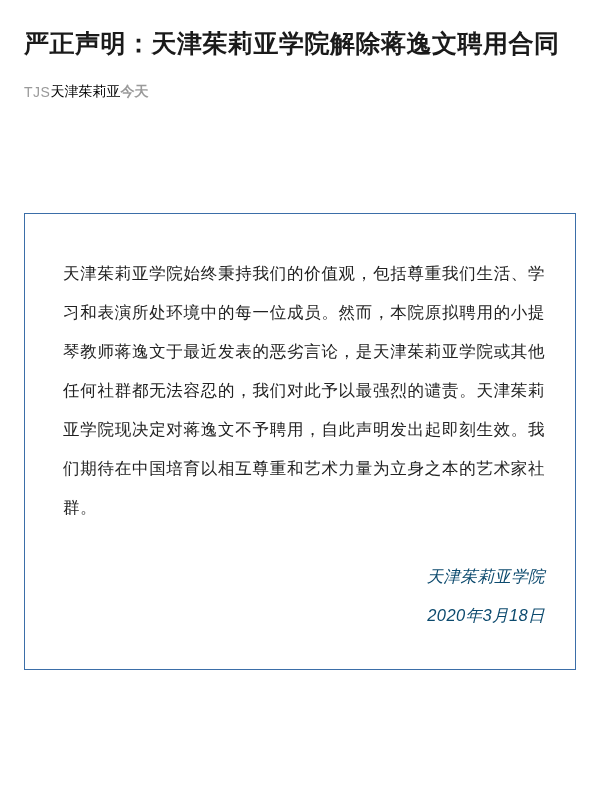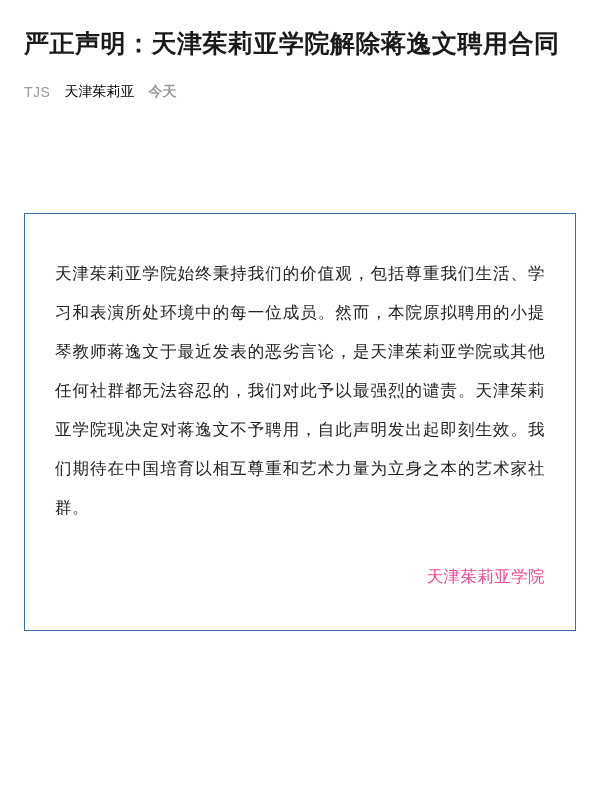--- a/index.html
+++ b/index.html
@@ -28,21 +28,20 @@
     font-size: 25px;
     line-height: 39px;
     font-weight: bold;
     color: #1a1a1a;
     letter-spacing: 0.5px;
   }
   .meta-row {
     margin-top: 20px;
     display: flex;
     align-items: center;
-    gap: 14px;
     font-size: 14px;
     color: #9a9a9a;
   }
   .meta-author-tag {
     color: #9a9a9a;
     letter-spacing: 0.5px;
   }
   .meta-account {
     color: #000000;
   }
@@ -50,38 +49,39 @@
     color: #9a9a9a;
     font-weight: bold;
   }
   .spacer-block {
     height: 112px;
   }
   .statement-box {
     margin-top: 0;
     border: 1px solid #3b6ea8;
     box-sizing: border-box;
-    padding: 40px 30px 34px 30px;
+    padding: 40px 30px 34px 38px;
     background: #ffffff;
   }
   .statement-body {
     font-size: 16.5px;
     line-height: 39px;
     color: #222222;
     text-align: justify;
     letter-spacing: 0.4px;
     margin: 0;
   }
   .signature {
     margin-top: 30px;
     text-align: right;
     font-size: 16.5px;
     line-height: 39px;
-    color: #ec4899;
+    color: #0c4a6e;
     letter-spacing: 0.4px;
+    font-style: italic;
   }
   .signature div {
     display: block;
   }
   .bottom-gap {
     height: 40px;
   }
 </style>
 </head>
 <body>
@@ -96,17 +96,18 @@
     <span class="meta-date">今天</span>
   </div>
 
   <div class="spacer-block"></div>
 
   <div class="statement-box">
     <p class="statement-body">天津茱莉亚学院始终秉持我们的价值观，包括尊重我们生活、学习和表演所处环境中的每一位成员。然而，本院原拟聘用的小提琴教师蒋逸文于最近发表的恶劣言论，是天津茱莉亚学院或其他任何社群都无法容忍的，我们对此予以最强烈的谴责。天津茱莉亚学院现决定对蒋逸文不予聘用，自此声明发出起即刻生效。我们期待在中国培育以相互尊重和艺术力量为立身之本的艺术家社群。</p>
 
     <div class="signature">
       <div>天津茱莉亚学院</div>
+      <div>2020年3月18日</div>
     </div>
   </div>
 
   <div class="bottom-gap"></div>
 </div>
 
 </body></html>

